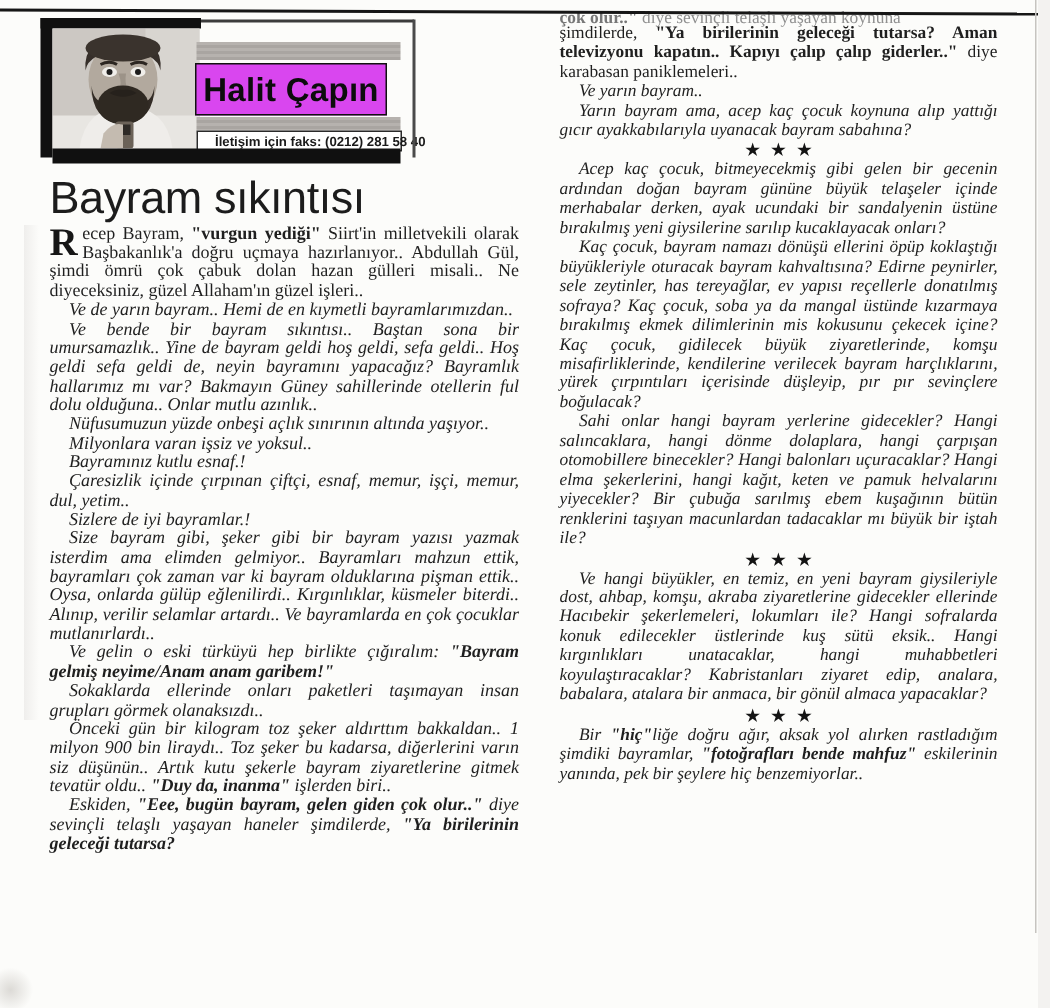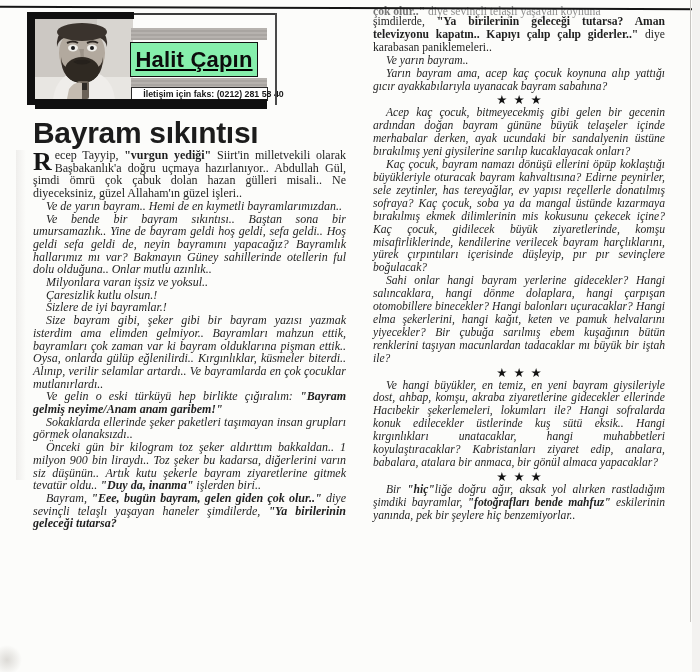--- a/index.html
+++ b/index.html
@@ -21,31 +21,31 @@
   .m-topbar{position:absolute;left:0;top:0;width:107px;height:7px;background:#101010;}
   .m-topline{position:absolute;left:107px;top:1px;width:142px;height:1.6px;background:#3c3c3c;}
   .m-leftbar{position:absolute;left:0;top:0;width:8px;height:93px;background:#101010;}
   .m-bottombar{position:absolute;left:8px;top:87px;width:232px;height:10px;background:#101010;}
   .m-rightline{position:absolute;left:248px;top:1px;width:1.6px;height:92px;background:#4a4a4a;}
   .m-photo{position:absolute;left:8px;top:7px;width:98px;height:80px;overflow:hidden;background:#cfccc7;}
   .m-stripe-top{position:absolute;left:104px;top:16px;width:136px;height:12px;
     background:repeating-linear-gradient(180deg,#b6b2ae 0 2px,#a9a5a1 2px 4px);}
   .m-stripe-bottom{position:absolute;left:104px;top:66px;width:136px;height:11px;
     background:repeating-linear-gradient(180deg,#b6b2ae 0 2px,#a9a5a1 2px 4px);}
-  .m-namebox{position:absolute;left:103px;top:30px;width:128px;height:35px;background:#86efac;
-    border:1.5px solid #111;box-sizing:border-box;display:flex;align-items:center;justify-content:center;text-decoration:underline;}
+  .m-namebox{position:absolute;left:103px;top:30px;width:128px;height:35px;background:#d946ef;
+    border:1.5px solid #111;box-sizing:border-box;display:flex;align-items:center;justify-content:center;}
   .m-namebox span{font-family:"Liberation Sans",sans-serif;font-weight:bold;font-size:22px;
     letter-spacing:0.2px;color:#0c0c0c;white-space:nowrap;}
   .m-faxbox{position:absolute;left:104px;top:75px;width:137px;height:14px;background:#fff;
     border:1px solid #2a2a2a;box-sizing:border-box;display:flex;align-items:center;justify-content:center;padding-left:28px;}
   .m-faxbox span{font-family:"Liberation Sans",sans-serif;font-weight:bold;font-size:8.8px;
     color:#1a1a1a;white-space:nowrap;}
   
   .headline{position:absolute;left:33px;top:116px;font-family:"Liberation Sans",sans-serif;
-    font-weight:700;font-size:30px;color:#1c1c1c;letter-spacing:-0.3px;}
+    font-weight:400;font-size:30px;color:#1c1c1c;letter-spacing:-0.3px;}
   
   .col{position:absolute;color:#1f1f1f;text-align:justify;}
   .col p{margin:0;}
   .col .indent{text-indent:13px;font-style:italic;}
   .col .b, .col .b span{font-weight:bold;}
   .b{font-weight:bold;}
   .left-col{left:33px;top:149px;width:313px;font-size:12px;line-height:12.7px;}
   .right-col{left:373px;top:16px;width:292px;font-size:11.6px;line-height:12.9px;}
   .dropcap{float:left;font-weight:bold;font-size:26px;line-height:21px;padding:2px 3px 0 0;color:#161616;}
   .stars{text-align:center;letter-spacing:6px;padding-left:6px;font-size:12.5px;line-height:14px;color:#141414;}
@@ -103,31 +103,33 @@
   <div class="m-faxbox">
     <span>İletişim için faks: (0212) 281 58 40</span>
   </div>
   <div class="m-bottombar"></div>
   <div class="m-rightline"></div>
 </div>
 
 <h1 class="headline" style="margin:0;">Bayram sıkıntısı</h1>
 
 <div class="col left-col">
-    <p class=""><span class="dropcap">R</span><span>ecep Tayyip, </span><span class="b">"vurgun yediği"</span><span> Siirt'in milletvekili olarak Başbakanlık'a doğru uçmaya hazırlanıyor.. Abdullah Gül, şimdi ömrü çok çabuk dolan hazan gülleri misali.. Ne diyeceksiniz, güzel Allaham'ın güzel işleri..</span></p>
+    <p class=""><span class="dropcap">R</span><span>ecep Bayram, </span><span class="b">"vurgun yediği"</span><span> Siirt'in milletvekili olarak Başbakanlık'a doğru uçmaya hazırlanıyor.. Abdullah Gül, şimdi ömrü çok çabuk dolan hazan gülleri misali.. Ne diyeceksiniz, güzel Allaham'ın güzel işleri..</span></p>
     <p class="indent"><span>Ve de yarın bayram.. Hemi de en kıymetli bayramlarımızdan..</span></p>
     <p class="indent"><span>Ve bende bir bayram sıkıntısı.. Baştan sona bir umursamazlık.. Yine de bayram geldi hoş geldi, sefa geldi.. Hoş geldi sefa geldi de, neyin bayramını yapacağız? Bayramlık hallarımız mı var? Bakmayın Güney sahillerinde otellerin ful dolu olduğuna.. Onlar mutlu azınlık..</span></p>
+    <p class="indent"><span>Nüfusumuzun yüzde onbeşi açlık sınırının altında yaşıyor..</span></p>
     <p class="indent"><span>Milyonlara varan işsiz ve yoksul..</span></p>
-    <p class="indent"><span>Çaresizlik kutlu olsun.!</span></p>
+    <p class="indent"><span>Bayramınız kutlu esnaf.!</span></p>
+    <p class="indent"><span>Çaresizlik içinde çırpınan çiftçi, esnaf, memur, işçi, memur, dul, yetim..</span></p>
     <p class="indent"><span>Sizlere de iyi bayramlar.!</span></p>
     <p class="indent"><span>Size bayram gibi, şeker gibi bir bayram yazısı yazmak isterdim ama elimden gelmiyor.. Bayramları mahzun ettik, bayramları çok zaman var ki bayram olduklarına pişman ettik.. Oysa, onlarda gülüp eğlenilirdi.. Kırgınlıklar, küsmeler biterdi.. Alınıp, verilir selamlar artardı.. Ve bayramlarda en çok çocuklar mutlanırlardı..</span></p>
     <p class="indent"><span>Ve gelin o eski türküyü hep birlikte çığıralım: </span><span class="b">"Bayram gelmiş neyime/Anam anam garibem!"</span></p>
-    <p class="indent"><span>Sokaklarda ellerinde şeker paketleri taşımayan insan grupları görmek olanaksızdı..</span></p>
+    <p class="indent"><span>Sokaklarda ellerinde onları paketleri taşımayan insan grupları görmek olanaksızdı..</span></p>
     <p class="indent"><span>Önceki gün bir kilogram toz şeker aldırttım bakkaldan.. 1 milyon 900 bin liraydı.. Toz şeker bu kadarsa, diğerlerini varın siz düşünün.. Artık kutu şekerle bayram ziyaretlerine gitmek tevatür oldu.. </span><span class="b">"Duy da, inanma"</span><span> işlerden biri..</span></p>
-    <p class="indent"><span>Bayram, </span><span class="b">"Eee, bugün bayram, gelen giden çok olur.."</span><span> diye sevinçli telaşlı yaşayan haneler şimdilerde, </span><span class="b">"Ya birilerinin geleceği tutarsa?</span></p>
+    <p class="indent"><span>Eskiden, </span><span class="b">"Eee, bugün bayram, gelen giden çok olur.."</span><span> diye sevinçli telaşlı yaşayan haneler şimdilerde, </span><span class="b">"Ya birilerinin geleceği tutarsa?</span></p>
   </div>
 
 <div class="col right-col">
     <p class=""><span>şimdilerde, </span><span class="b">"Ya birilerinin geleceği tutarsa? Aman televizyonu kapatın.. Kapıyı çalıp çalıp giderler.."</span><span> diye karabasan paniklemeleri..</span></p>
     <p class="indent"><span>Ve yarın bayram..</span></p>
     <p class="indent"><span>Yarın bayram ama, acep kaç çocuk koynuna alıp yattığı gıcır ayakkabılarıyla uyanacak bayram sabahına?</span></p>
     <p class="stars">★★★</p>
     <p class="indent"><span>Acep kaç çocuk, bitmeyecekmiş gibi gelen bir gecenin ardından doğan bayram gününe büyük telaşeler içinde merhabalar derken, ayak ucundaki bir sandalyenin üstüne bırakılmış yeni giysilerine sarılıp kucaklayacak onları?</span></p>
     <p class="indent"><span>Kaç çocuk, bayram namazı dönüşü ellerini öpüp koklaştığı büyükleriyle oturacak bayram kahvaltısına? Edirne peynirler, sele zeytinler, has tereyağlar, ev yapısı reçellerle donatılmış sofraya? Kaç çocuk, soba ya da mangal üstünde kızarmaya bırakılmış ekmek dilimlerinin mis kokusunu çekecek içine? Kaç çocuk, gidilecek büyük ziyaretlerinde, komşu misafirliklerinde, kendilerine verilecek bayram harçlıklarını, yürek çırpıntıları içerisinde düşleyip, pır pır sevinçlere boğulacak?</span></p>
     <p class="indent"><span>Sahi onlar hangi bayram yerlerine gidecekler? Hangi salıncaklara, hangi dönme dolaplara, hangi çarpışan otomobillere binecekler? Hangi balonları uçuracaklar? Hangi elma şekerlerini, hangi kağıt, keten ve pamuk helvalarını yiyecekler? Bir çubuğa sarılmış ebem kuşağının bütün renklerini taşıyan macunlardan tadacaklar mı büyük bir iştah ile?</span></p>

